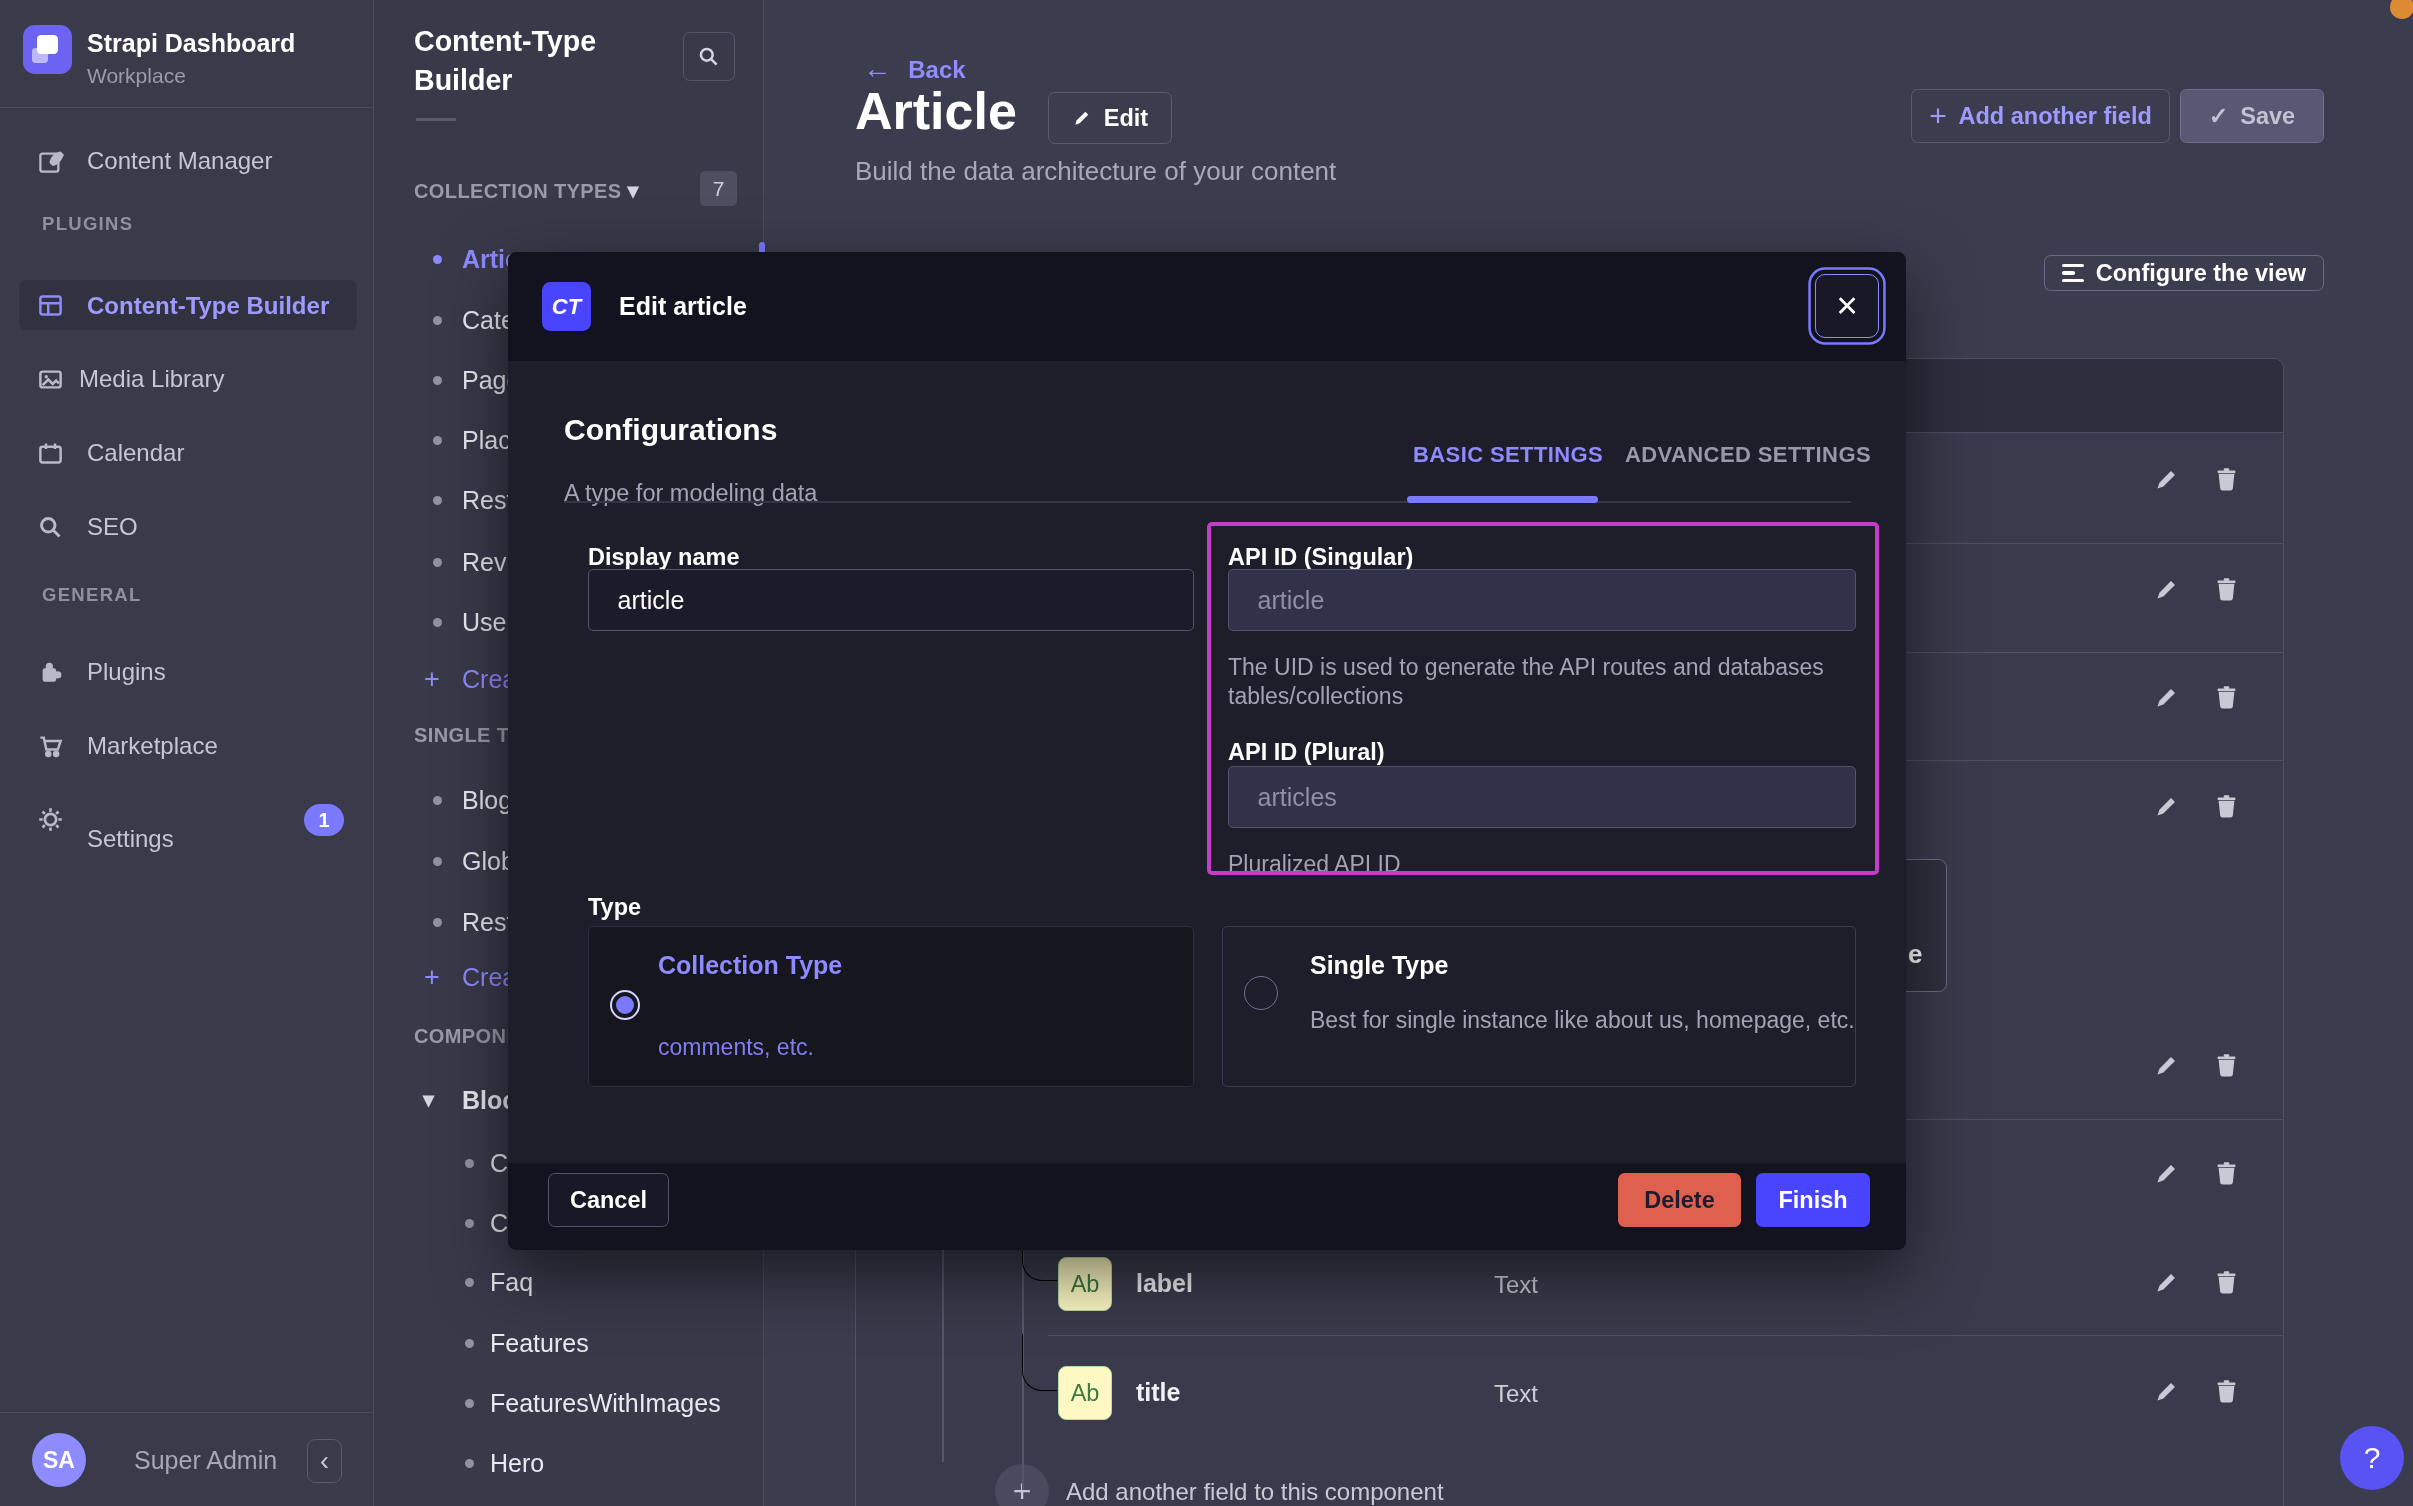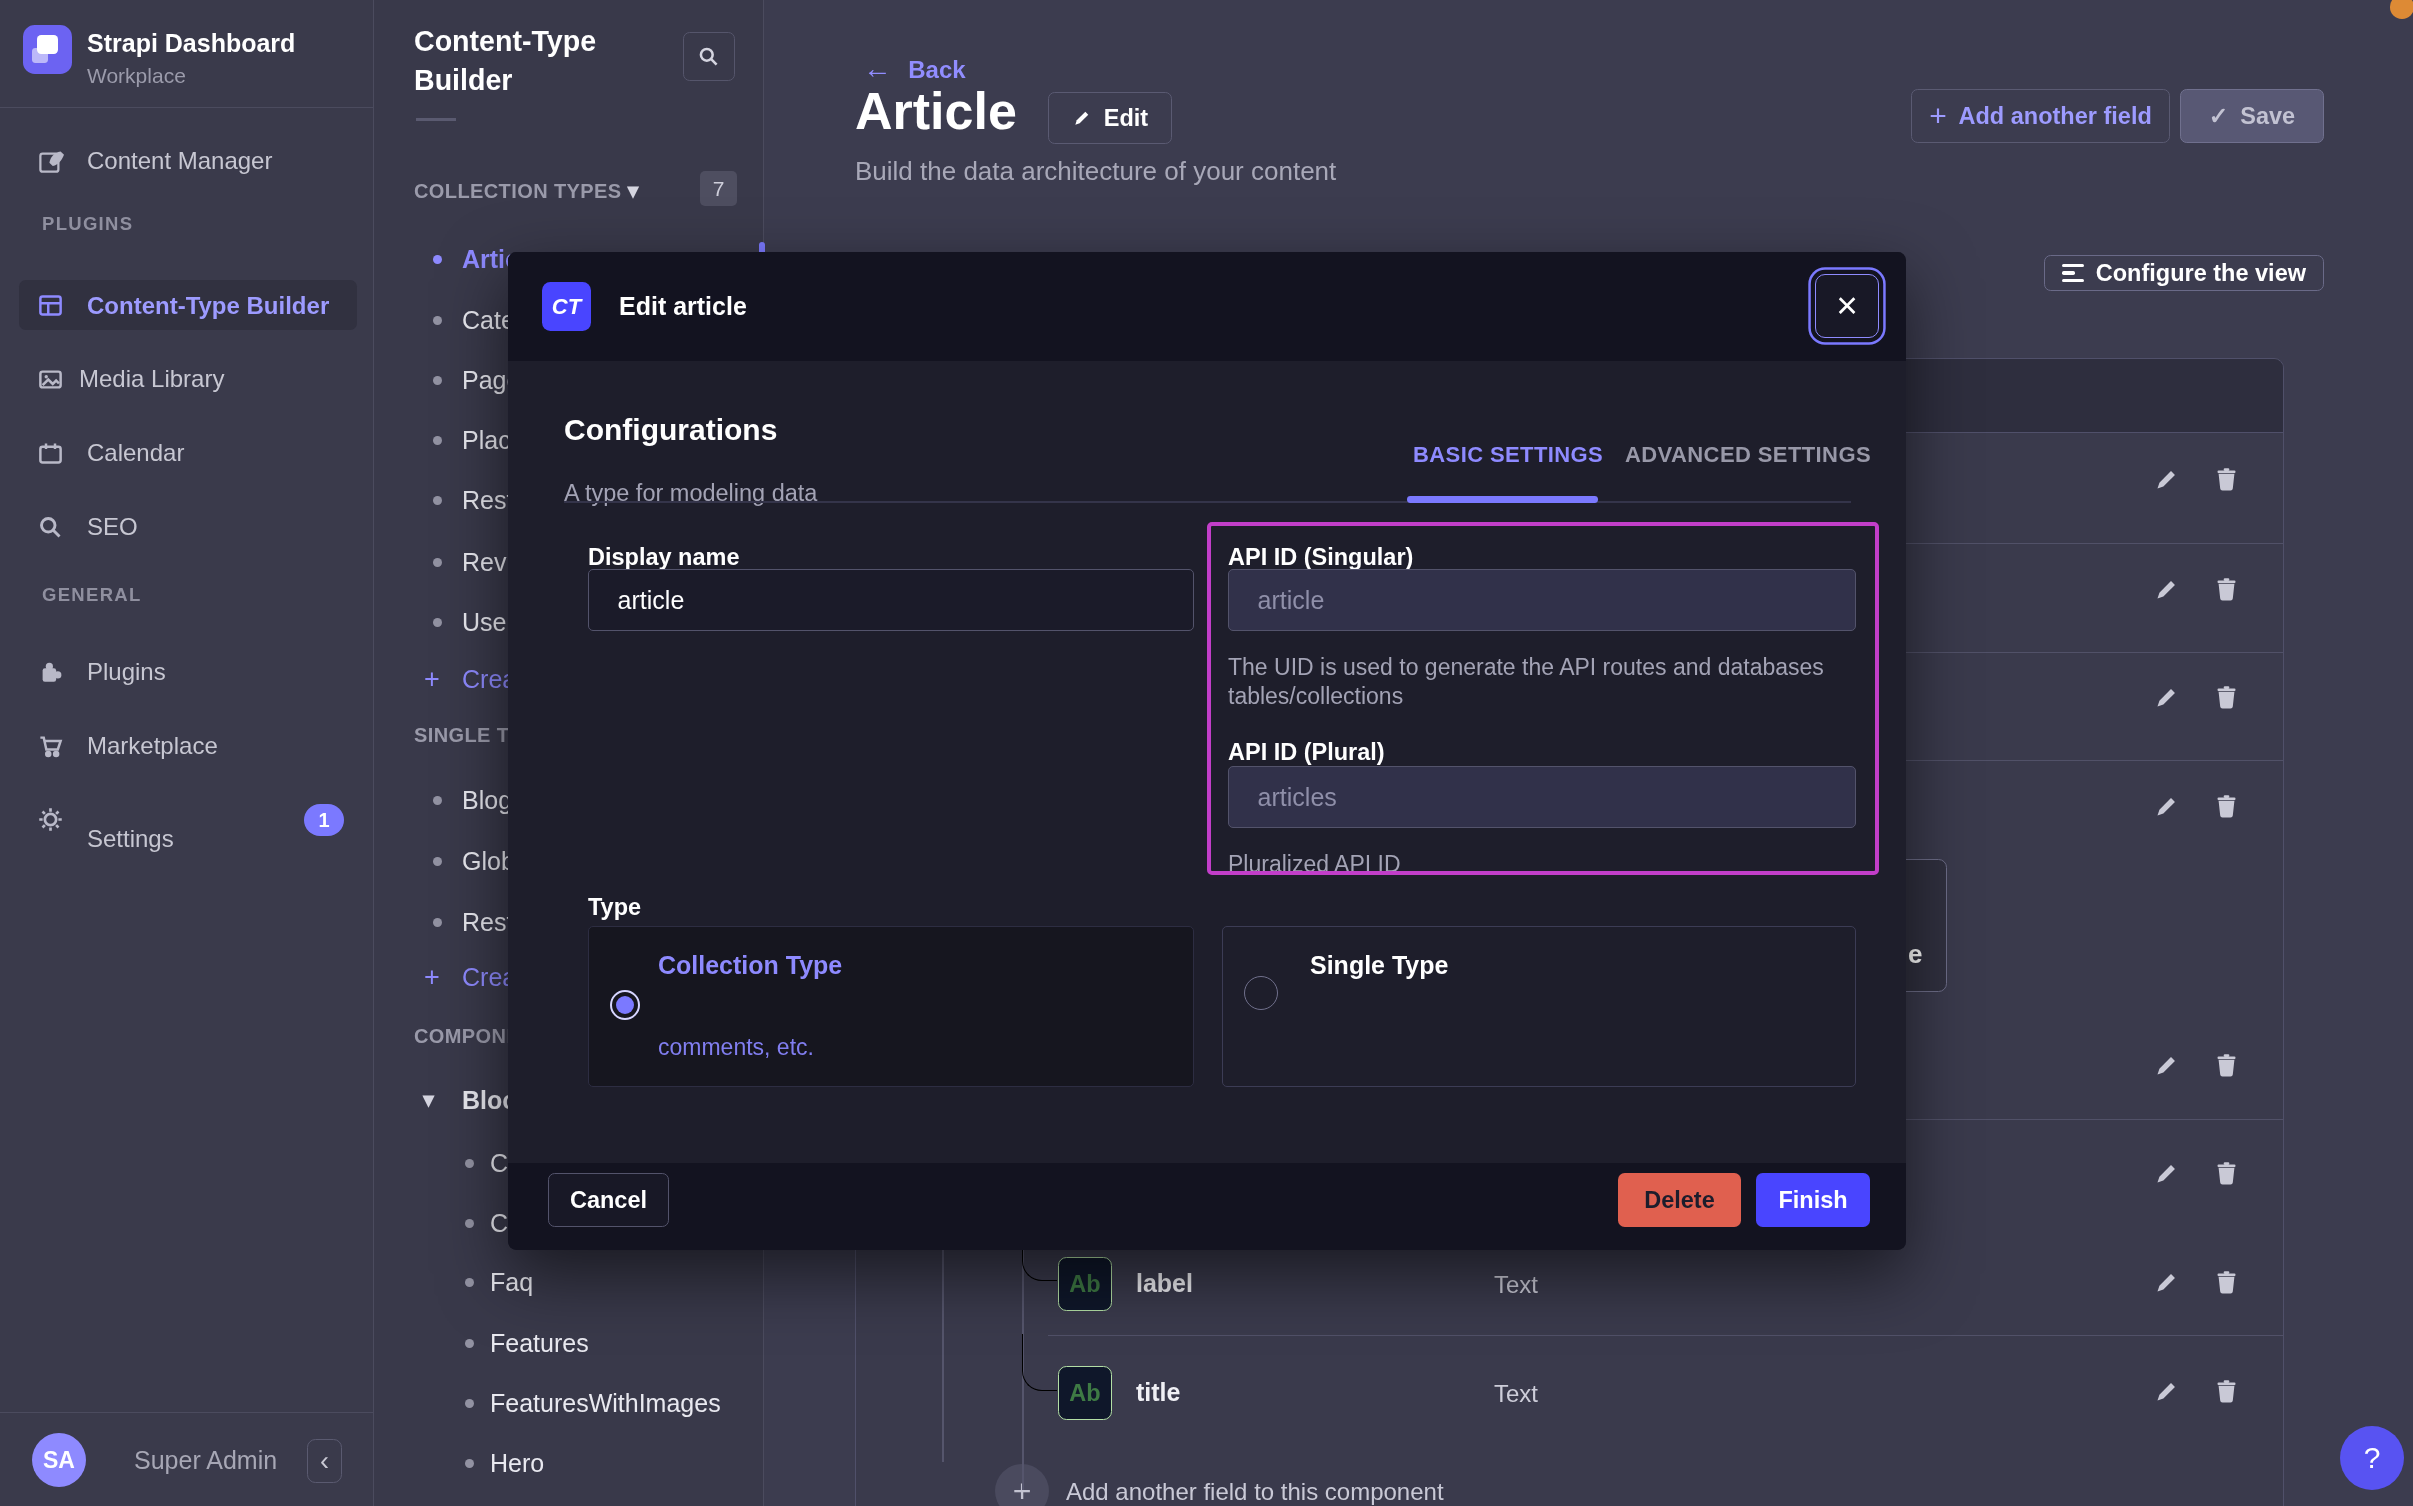--- a/index.html
+++ b/index.html
@@ -57,22 +57,22 @@
   .save-btn{left:2180px;top:89px;width:144px;height:54px;background:#585874;border:0.8px solid #70708e;color:#c2c2d2;}
   .configure-btn{left:2044px;top:255px;width:280px;height:36px;border:0.8px solid #6a6a88;color:#fff;}
   .bars span{display:block;height:3.4px;background:#fff;border-radius:1.7px;margin:4.2px 0;}
 
   
   .table-box{left:855px;top:358px;width:1429px;height:1149px;background:#3a3a4c;border:0.8px solid #50506a;
           border-radius:10px 10px 0 0;overflow:hidden;}
   .t-head{left:0;top:0;width:1429px;height:74px;background:#2e2e3e;border-bottom:0.8px solid #50506a;}
   .t-div{height:0.8px;background:#515168;}
   .rowicon{width:27px;height:27px;color:#c9c9d6;}
-  .ab-badge{width:54px;height:54px;background:#0f172a;border:0.8px solid #b3dfa5;border-radius:8.4px;color:#3e7a44;
-          font-size:23.5px;font-weight:bold;display:flex;align-items:center;justify-content:center;}
+  .ab-badge{width:54px;height:54px;background:#fef9c3;border:0.8px solid #b3dfa5;border-radius:8.4px;color:#3e7a44;
+          font-size:23.5px;font-weight:normal;display:flex;align-items:center;justify-content:center;}
   .fname{font-size:25px;font-weight:bold;color:#f0f0f5;}
   .ftype{font-size:24px;color:#cdcdd9;}
   .plus-circle{width:54px;height:54px;border-radius:50%;background:#4a4a5e;color:#c2c2d0;font-size:32px;
           display:flex;align-items:center;justify-content:center;}
   .tree{border-color:#55556c;}
   .nested-box{left:1260px;top:859px;width:687px;height:133px;background:#30303f;border:0.8px solid #6d6d88;border-radius:8.4px;z-index:2;}
   .trunc-e{left:1908px;top:939px;font-size:26px;font-weight:bold;color:#fff;z-index:3;}
 
   
   .modal{left:508px;top:252px;width:1398px;height:998px;border-radius:8.4px;z-index:10;
@@ -508,20 +508,21 @@
     <div class="abs card sel" style="left:80px;top:674px;width:606px;height:161px;">
       <div class="abs radio-on" style="left:21px;top:63px;">
           <i></i>
         </div>
       <div class="abs card-title" style="left:69px;top:23.5px;color:#8e8aff;">Collection Type</div>
       <div class="abs card-desc" style="left:69px;top:104px;color:#817ef0;">comments, etc.</div>
     </div>
     <div class="abs card unsel" style="left:714px;top:674px;width:634px;height:161px;">
       <div class="abs radio-off" style="left:21px;top:49px;"></div>
       <div class="abs card-title" style="left:87px;top:23.5px;color:#fff;">Single Type</div>
+      <div class="abs card-desc" style="left:87px;top:77px;color:#a3a3b5;">Best for single instance like about us, homepage, etc.</div>
     </div>
 
     <div class="abs m-foot">
       <div class="abs btn cancel-btn">Cancel</div>
       <div class="abs btn delete-btn">Delete</div>
       <div class="abs btn finish-btn">Finish</div>
     </div>
   </div>
 
   <div class="abs help-fab">

